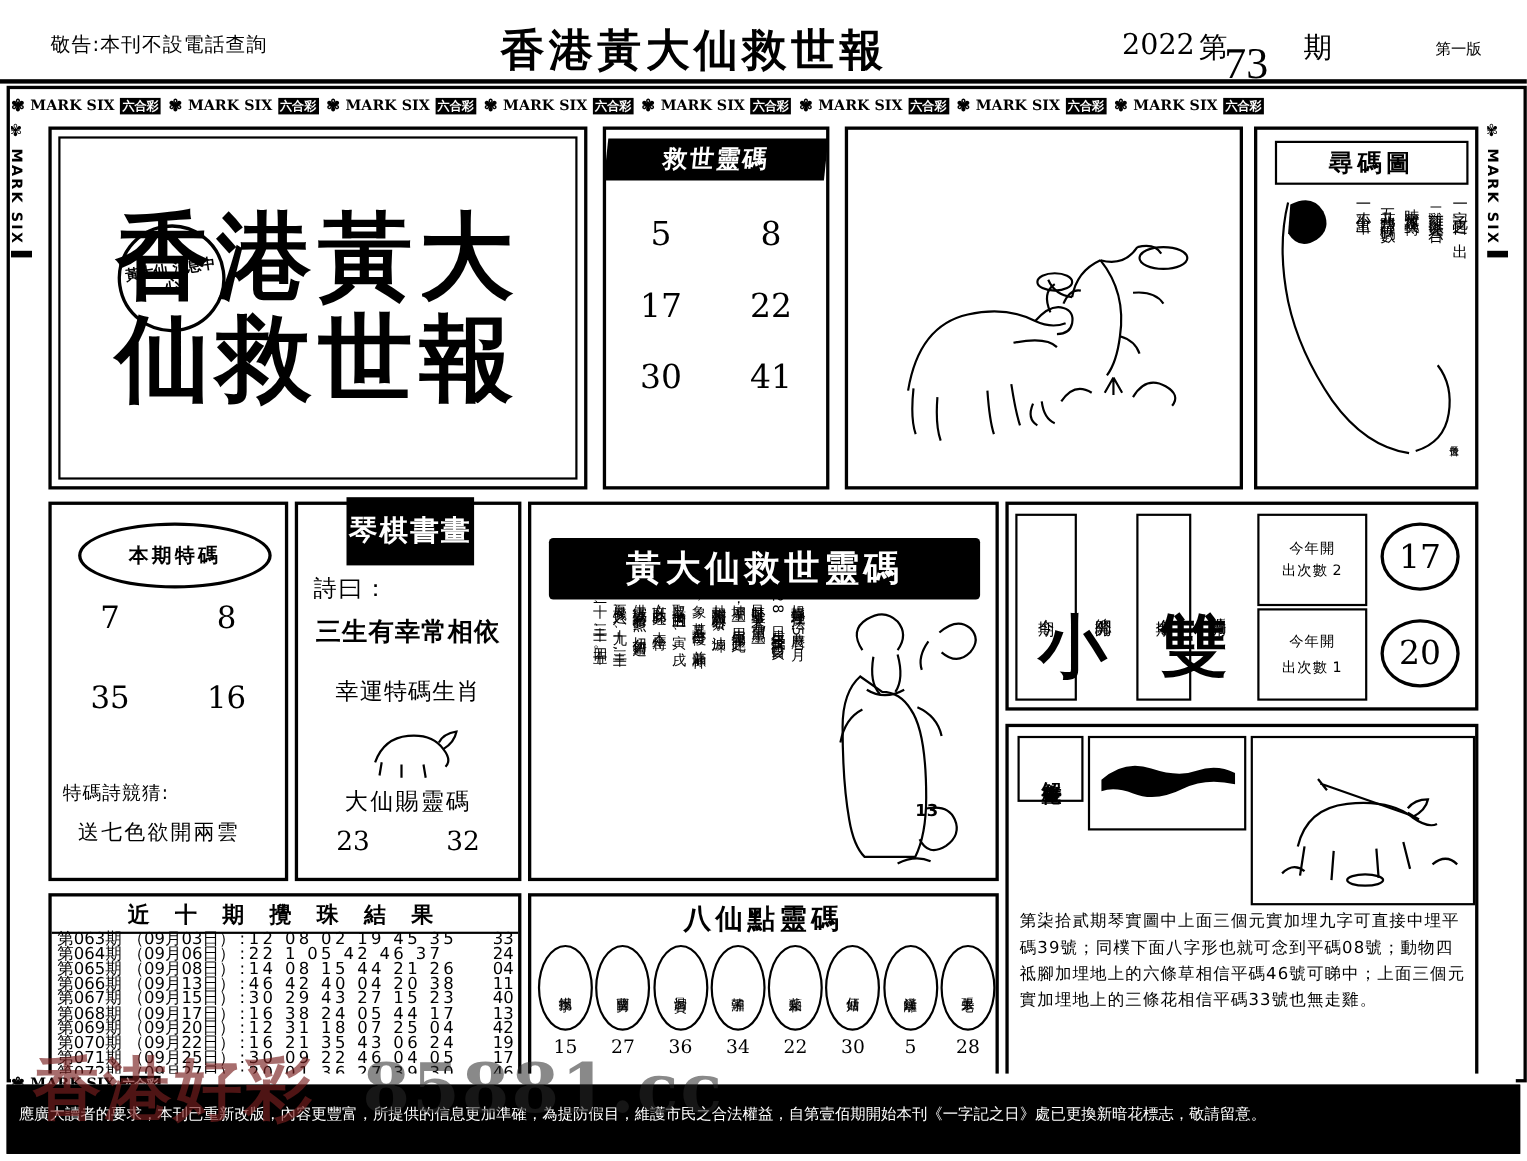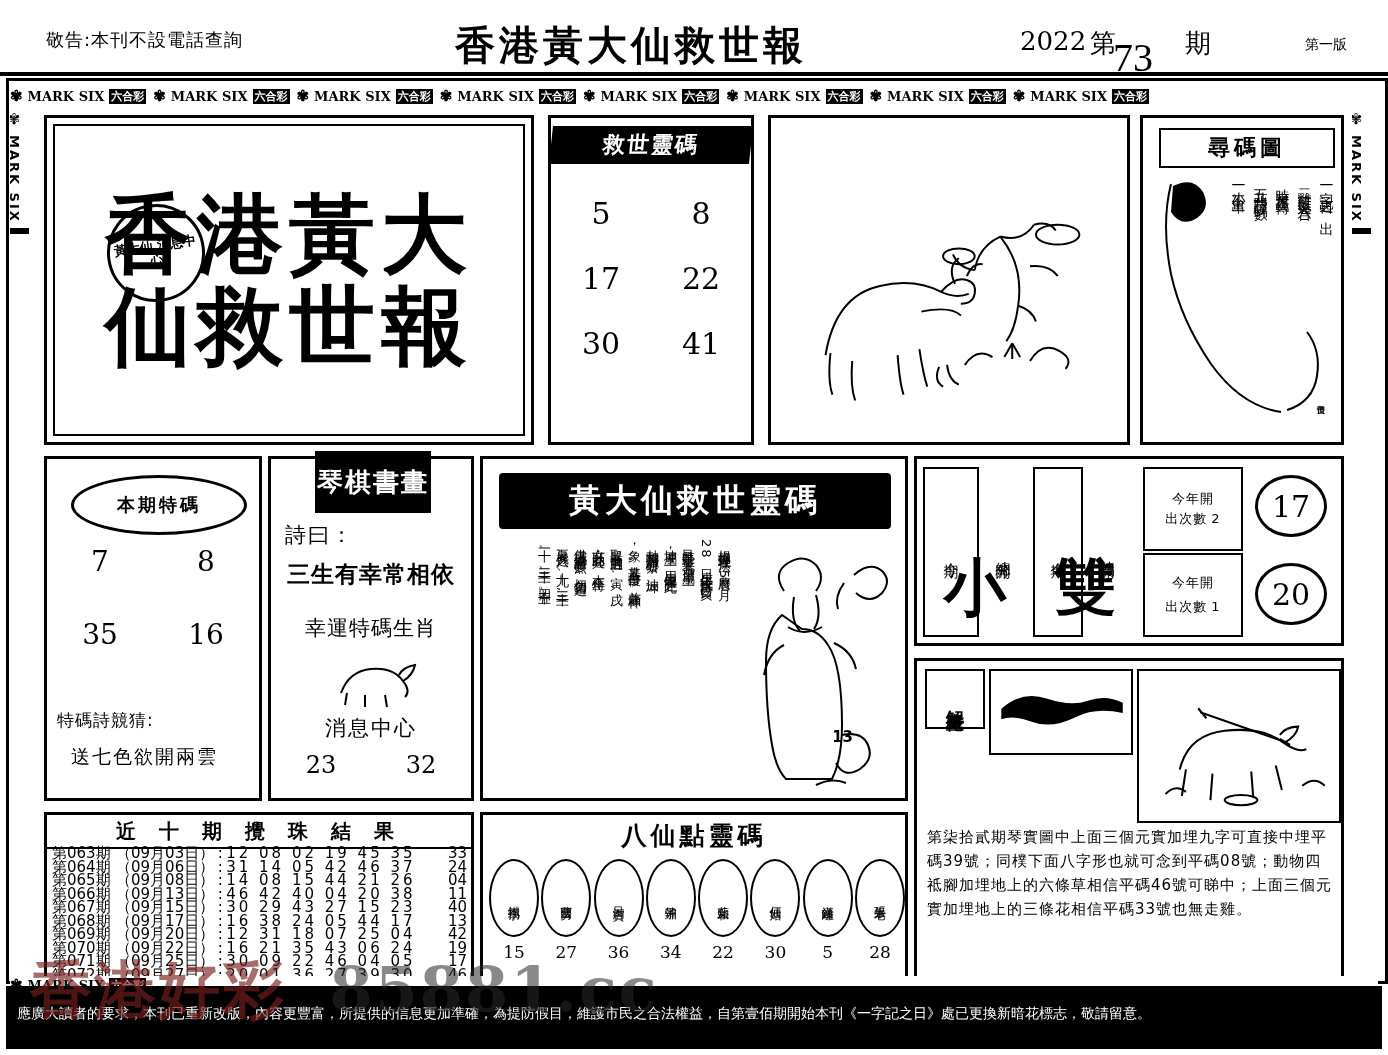--- a/index.html
+++ b/index.html
@@ -71,21 +71,21 @@
   .poem-head .blk{background:#000;color:#fff;padding:16px 2px;}
   .poem-l1{position:absolute;left:14px;top:62px;font-size:21px;letter-spacing:2px;}
   .poem-l2{position:absolute;left:0;top:100px;width:100%;text-align:center;font-size:23px;font-weight:bold;letter-spacing:1px;}
   .poem-l3{position:absolute;left:0;top:155px;width:100%;text-align:center;font-size:21px;letter-spacing:1px;}
   .poem-zodiac{position:absolute;left:60px;top:190px;width:90px;height:60px;}
   .poem-l4{position:absolute;left:0;top:255px;width:100%;text-align:center;font-size:21px;letter-spacing:2px;}
   .poem-nums{position:absolute;left:0;top:292px;width:100%;display:flex;justify-content:space-around;font-size:24px;font-family:"DejaVu Serif",serif;}
 
   
   .ling-box{left:480px;top:456px;width:428px;height:345px;}
-  .ling-title{position:absolute;left:16px;top:14px;width:392px;background:#000;color:#fff;text-align:center;font-size:32px;font-weight:bold;letter-spacing:4px;padding:6px 0;border-radius:4px;}
+  .ling-title{position:absolute;left:16px;top:30px;width:392px;background:#000;color:#fff;text-align:center;font-size:32px;font-weight:bold;letter-spacing:4px;padding:6px 0;border-radius:4px;}
   .ling-text{position:absolute;left:10px;top:80px;width:240px;height:250px;display:flex;flex-direction:row-reverse;gap:1px;}
   .ling-col{writing-mode:vertical-rl;font-size:13px;line-height:17px;letter-spacing:2px;}
   .ling-img{position:absolute;right:6px;top:76px;width:175px;height:258px;}
   .ling-13{position:absolute;right:52px;bottom:52px;font-size:15px;font-weight:bold;}
 
   
   .res-box{left:44px;top:812px;width:430px;height:168px;}
   .res-title{position:absolute;left:0;top:3px;width:100%;text-align:center;font-size:20px;font-weight:bold;letter-spacing:8px;border-bottom:2px solid #000;padding-bottom:2px;}
   .res-table{position:absolute;left:4px;top:32px;width:422px;font-size:15px;border-collapse:collapse;font-family:"DejaVu Sans",sans-serif;}
   .res-table td{padding:0 1px;white-space:nowrap;line-height:13.5px;}
@@ -274,21 +274,21 @@
   <div class="box poem-box">
     <div class="poem-head"><span class="blk">琴棋書畫</span></div>
     <div class="poem-l1">詩曰：</div>
     <div class="poem-l2">三生有幸常相依</div>
     <div class="poem-l3">幸運特碼生肖</div>
     <svg class="poem-zodiac" viewBox="0 0 90 60">
       <path d="M10 44 q8 -22 30 -24 q22 -2 32 12 q8 10 2 16" fill="none" stroke="#000" stroke-width="2"></path>
       <path d="M72 32 q10 -6 12 -16 q-12 2 -16 10" fill="none" stroke="#000" stroke-width="2"></path>
       <path d="M16 44 l-2 12 M34 46 l0 12 M54 46 l2 12" fill="none" stroke="#000" stroke-width="2"></path>
     </svg>
-    <div class="poem-l4">消息中心</div>
+    <div class="poem-l4">大仙賜靈碼</div>
     <div class="poem-nums">
       <span>23</span>
       <span>32</span>
     </div>
   </div>
 
   <div class="box ling-box">
     <div class="ling-title">黃大仙救世靈碼</div>
     <div class="ling-text">
       <div class="ling-col">根據卦理操法，農曆5月</div>
@@ -327,21 +327,21 @@
             <td class="c-issue">第063期</td>
             <td class="c-date">（09月03日）</td>
             <td class="c-colon">:</td>
             <td class="c-nums">12 08 02  19 45 35</td>
             <td class="c-sp">33</td>
           </tr>
           <tr>
             <td class="c-issue">第064期</td>
             <td class="c-date">（09月06日）</td>
             <td class="c-colon">:</td>
-            <td class="c-nums">31 14 05  42 46 37</td>
+            <td class="c-nums">22 1 05  42 46 37</td>
             <td class="c-sp">24</td>
           </tr>
           <tr>
             <td class="c-issue">第065期</td>
             <td class="c-date">（09月08日）</td>
             <td class="c-colon">:</td>
             <td class="c-nums">14 08 15  44 21 26</td>
             <td class="c-sp">04</td>
           </tr>
           <tr>

